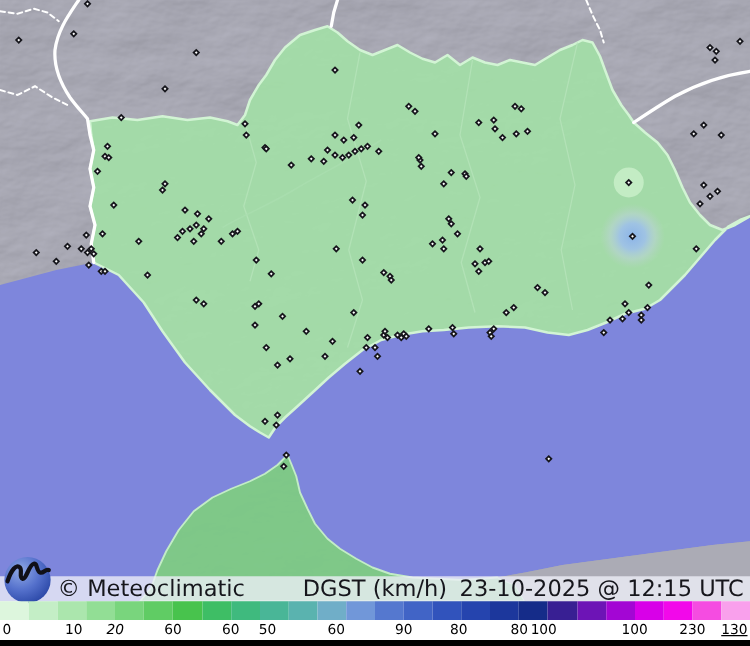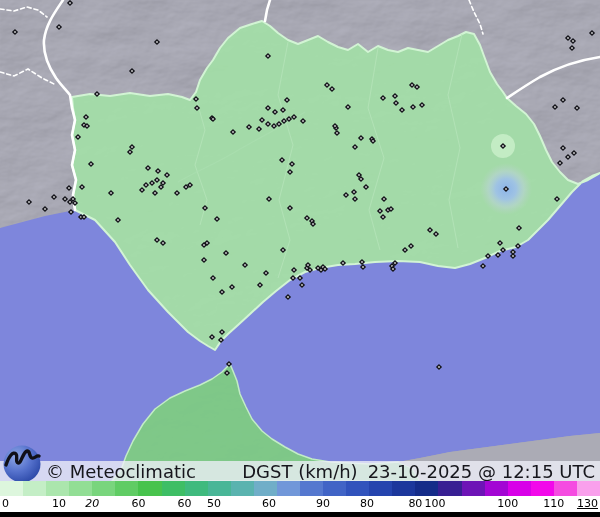--- a/index.html
+++ b/index.html
@@ -470,18 +470,18 @@
       <span style="left: 92.3077px; transform: translateX(-50%); font-style: italic;">20</span>
       <span style="left: 138.462px; transform: translateX(-50%);">60</span>
       <span style="left: 184.615px; transform: translateX(-50%);">60</span>
       <span style="left: 214px; transform: translateX(-50%);">50</span>
       <span style="left: 269px; transform: translateX(-50%);">60</span>
       <span style="left: 323.077px; transform: translateX(-50%);">90</span>
       <span style="left: 367px; transform: translateX(-50%);">80</span>
       <span style="left: 415.385px; transform: translateX(-50%);">80</span>
       <span style="left: 435px; transform: translateX(-50%);">100</span>
       <span style="left: 507.692px; transform: translateX(-50%);">100</span>
-      <span style="left: 553.846px; transform: translateX(-50%);">110</span>
+      <span style="left: 553.846px; transform: translateX(-50%);">230</span>
       <span style="right: 2px; text-decoration: underline;">130</span>
     </div>
   <div class="bottomline"></div>
 
 </div>
 
 </body></html>

